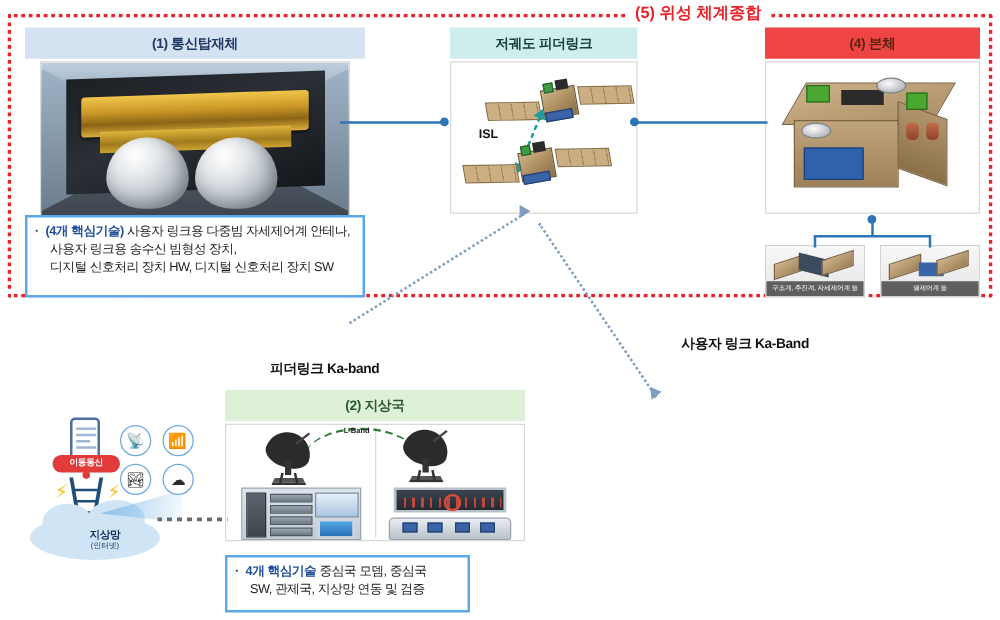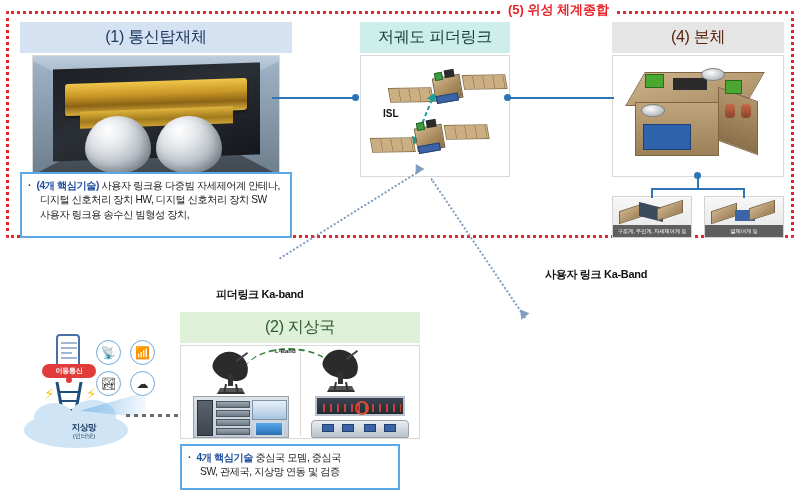--- a/index.html
+++ b/index.html
@@ -20,21 +20,21 @@
   .sysbox-label {
     position: absolute; left: 500px; top: 1px;
     background: #ffffff; padding: 0 8px;
     color: #e8232a; font-weight: bold; font-size: 13px;
     white-space: nowrap; z-index: 6;
   }
 
   
   .panel { position: absolute; }
   .panel-head {
-    text-align: center; font-weight: normal; font-size: 16px;
+    text-align: center; font-weight: bold; font-size: 11px;
     padding: 5px 16px 5px; letter-spacing: -0.3px;
   }
   .panel-body {
     background: #ffffff; border: 1px solid #d9d9d9;
     position: relative; overflow: hidden;
   }
   .caption {
     border: 2px solid #5aa9e6; background: #ffffff;
     font-size: 10.2px; line-height: 1.42; color: #1a1a1a;
     padding: 5px 6px 5px 6px; letter-spacing: -0.4px;
@@ -129,21 +129,21 @@
   }
   .isl-arrow::before { top: -7px; border-bottom: 8px solid #1e9b9b; }
   .isl-arrow::after { bottom: -7px; border-top: 8px solid #1e9b9b; }
   .isl-label {
     position: absolute; left: 22px; top: 52px;
     font-size: 10px; font-weight: bold; color: #111;
   }
 
   
   #p4 { left: 612px; top: 22px; width: 172px; }
-  #p4 .panel-head { background: #e5e5e5; color: #5a2410; }
+  #p4 .panel-head { background: #ef4444; color: #5a2410; }
   #p4 .panel-body { height: 122px; margin-top: 2px; }
   .bus3d { position: absolute; left: 16px; top: 16px; width: 140px; height: 92px; }
   .bus3d .top {
     position: absolute; left: 6px; top: 0; width: 120px; height: 34px;
     background: linear-gradient(160deg,#cbb088 0%,#ab8f66 100%);
     transform: skewX(-30deg) ; border: 1px solid #7d6543;
   }
   .bus3d .front {
     position: absolute; left: 6px; top: 30px; width: 84px; height: 54px;
     background: linear-gradient(180deg,#c0a47c 0%,#9c8057 100%);
@@ -306,21 +306,21 @@
     position: absolute; left: 0; top: 24px; width: 98px; height: 18px;
     background: linear-gradient(180deg,#e9edf1,#b9c2cb);
     border: 1px solid #98a3ad; border-radius: 4px 4px 2px 2px;
   }
   .noc .desk .m {
     position: absolute; top: 3px; width: 12px; height: 8px;
     background: #3a63a8; border: 1px solid #24406e;
   }
   .noc .desk .m.m1 { left: 10px; } .noc .desk .m.m2 { left: 30px; }
   .noc .desk .m.m3 { left: 52px; } .noc .desk .m.m4 { left: 72px; }
-  #pg .caption { position: absolute; left: 0; top: 132px; width: 220px; height: 46px; }
+  #pg .caption { position: absolute; left: 0; top: 132px; width: 196px; height: 46px; }
 
   
   #pt { left: 475px; top: 312px; width: 250px; }
   #pt .panel-head { background: #fdecc8; color: #7a4a10; }
   #pt .panel-body { height: 108px; margin-top: 2px; background: #f4f6f8; }
   .term {
     position: absolute;
     background: linear-gradient(150deg,#ffffff 0%,#f5f7f9 42%,#dfe4e8 72%,#c8cfd5 100%);
     box-shadow: 0 3px 6px rgba(0,0,0,.18);
   }
@@ -455,22 +455,22 @@
         <div class="tank l"></div>
         <div class="tank r"></div>
       </div>
     </div>
     <div class="caption">
       <span class="caption-line">
         <span class="bullet">·</span>
         <span class="hl">(4개 핵심기술)</span>
         <span>사용자 링크용 다중빔 자세제어계 안테나,</span>
       </span>
+      <span class="caption-line ind">사용자 링크용 송수신 빔형성 장치,</span>
       <span class="caption-line ind">디지털 신호처리 장치 HW, 디지털 신호처리 장치 SW</span>
-      <span class="caption-line ind">사용자 링크용 송수신 빔형성 장치,</span>
     </div>
   </div>
 
   <div class="panel" id="p2">
     <div class="panel-head">저궤도 피더링크</div>
     <div class="panel-body">
       <div class="sat" id="sat-top">
         <div class="wingL"></div>
         <div class="wingR"></div>
         <div class="bus"></div>

